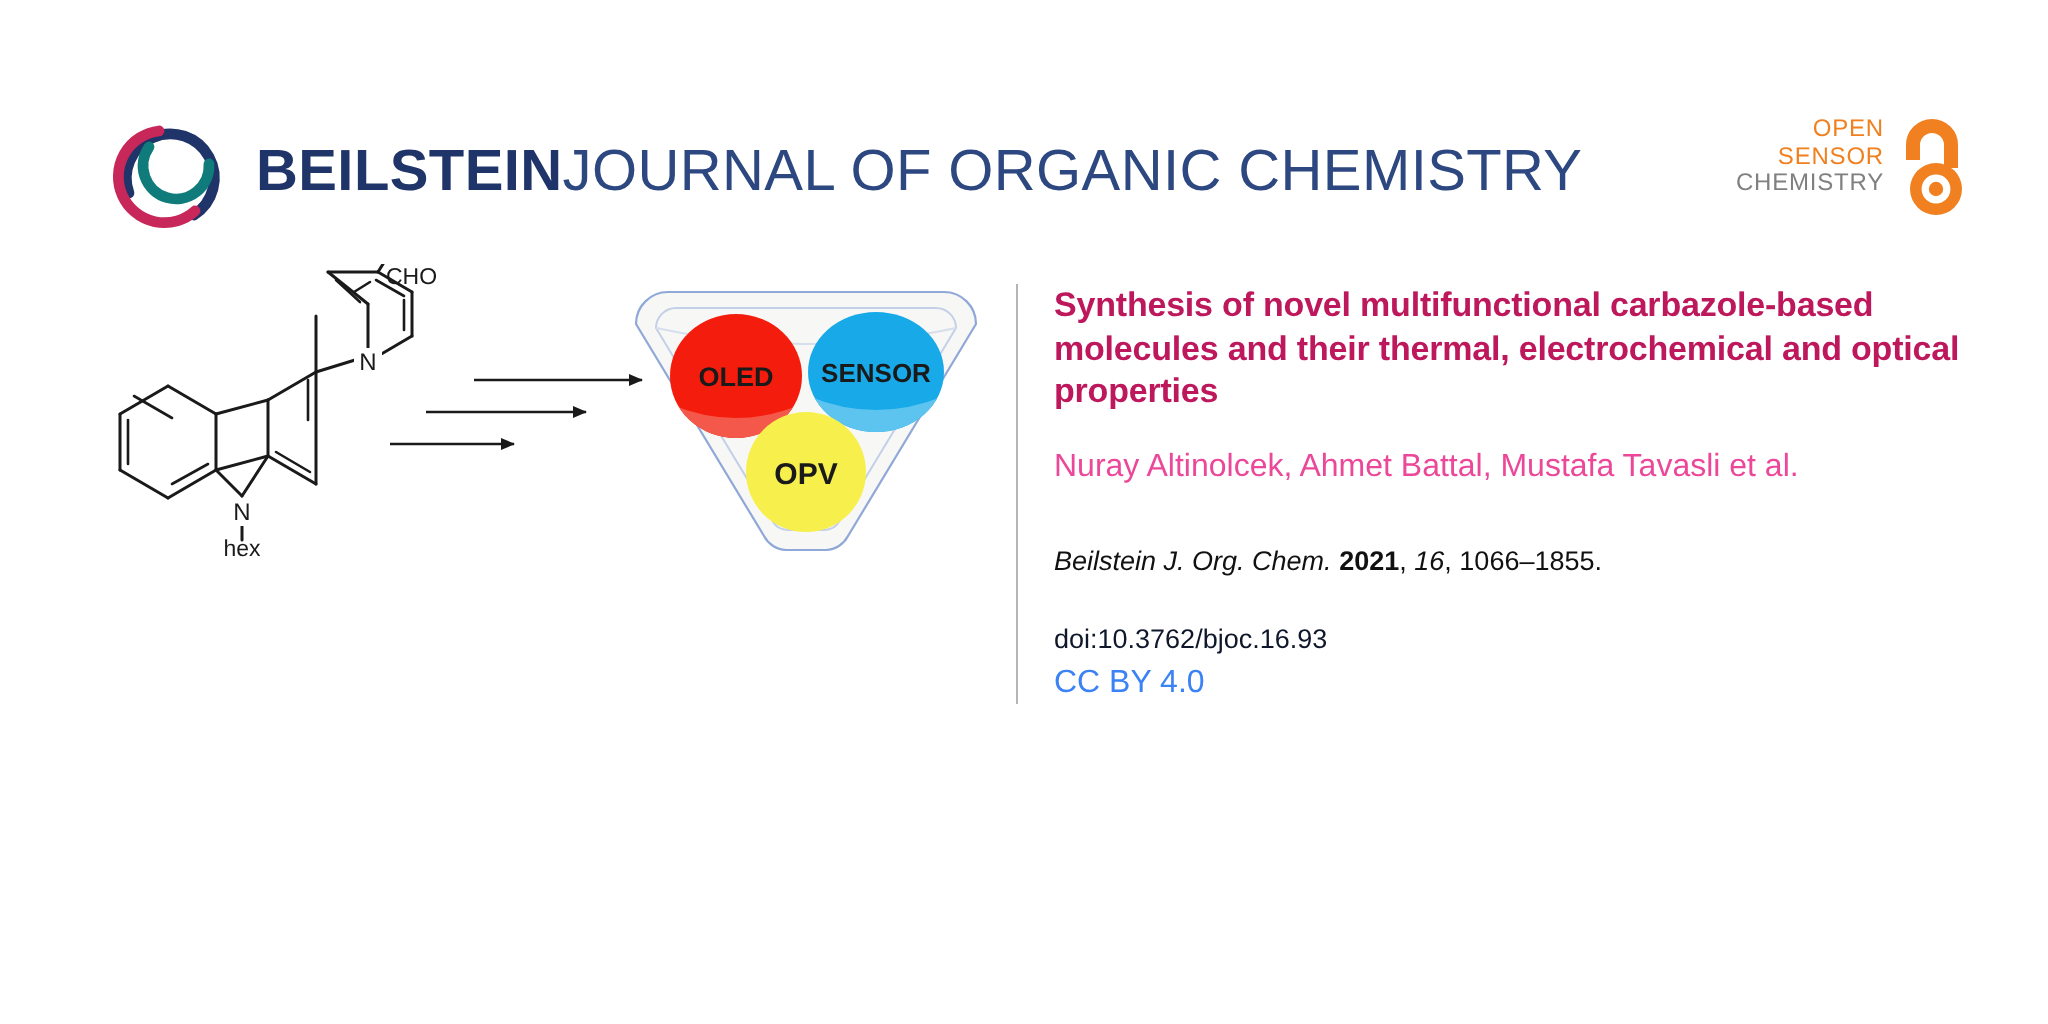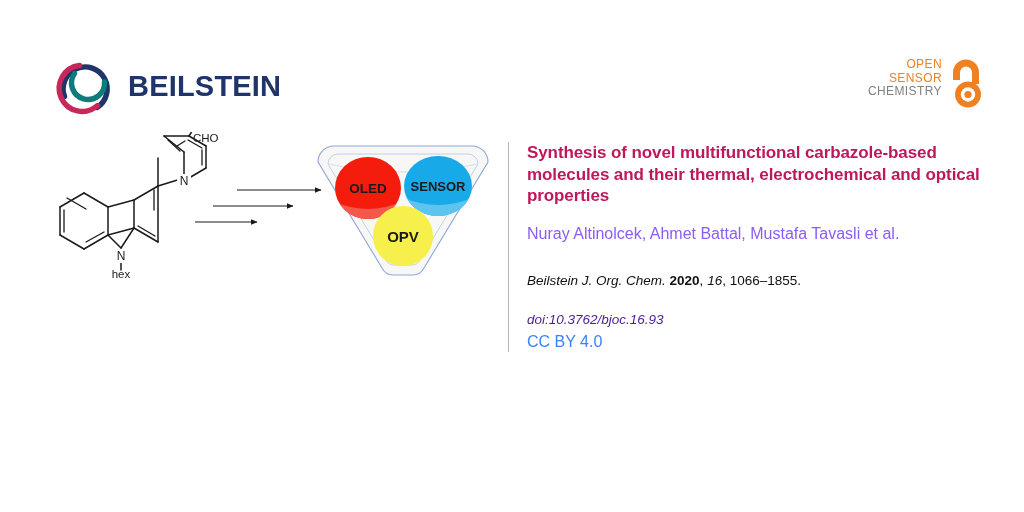--- a/index.html
+++ b/index.html
@@ -114,39 +114,38 @@
   #article-title {
     font-size: 17px;
     font-weight: bold;
     color: #be185d;
     line-height: 21.5px;
     margin: 0;
     letter-spacing: -0.1px;
   }
   #article-authors {
     font-size: 16px;
-    color: #8b5cf6;
+    color: #ec4899;
     margin: 17px 0 0 0;
     line-height: 20px;
   }
   #article-citation {
     font-size: 13.5px;
     color: #111111;
     margin: 28px 0 0 0;
     line-height: 18px;
   }
   #article-citation .cit-journal { font-style: italic; }
   #article-citation .cit-year    { font-weight: bold; }
   #article-citation .cit-volume  { font-style: italic; }
   #article-doi {
     font-size: 13.5px;
-    color: #4c1d95;
+    color: #0f172a;
     margin: 20px 0 0 0;
     line-height: 20px;
-    font-style: italic;
   }
   #article-license {
     font-size: 16px;
     color: #3b82f6;
     margin: 2px 0 0 0;
     line-height: 20px;
   }
 </style>
 </head>
 <body>
@@ -159,20 +158,21 @@
       <path d="M 12.5 40.5 A 22 22 0 1 1 45 51.5" fill="none" stroke="#1f3468" stroke-width="5.4" stroke-linecap="round"></path>
 
       <path d="M 27.5 9.5 A 23 23 0 1 0 45.5 49.5" fill="none" stroke="#c8275a" stroke-width="5.4" stroke-linecap="round"></path>
 
       <path d="M 52.5 26 A 16.5 16.5 0 1 1 22.5 17.5" fill="none" stroke="#0f7b7b" stroke-width="5.4" stroke-linecap="round"></path>
     </svg>
   </div>
 
   <div id="journal-wordmark">
     <span class="wm-bold">BEILSTEIN</span>
+    <span class="wm-light"> JOURNAL OF ORGANIC CHEMISTRY</span>
   </div>
 
   <div id="open-access-badge">
     <div id="oa-text">
       <span class="oa-line oa-orange">OPEN</span>
       <span class="oa-line oa-orange">SENSOR</span>
       <span class="oa-line oa-grey">CHEMISTRY</span>
     </div>
     <div id="oa-lock-icon">
       <svg width="40" height="50" viewBox="0 0 40 50">
@@ -305,19 +305,19 @@
 
 </div>
 
 <div id="article-info">
 
   <h1 id="article-title">Synthesis of novel multifunctional carbazole-based molecules and their thermal, electrochemical and optical properties</h1>
 
   <div id="article-authors">Nuray Altinolcek, Ahmet Battal, Mustafa Tavasli et al.</div>
 
   <div id="article-citation">
-    <span class="cit-journal">Beilstein J. Org. Chem.</span><span>&nbsp;</span><span class="cit-year">2020</span><span>,&nbsp;</span><span class="cit-volume">16</span><span>,&nbsp;</span><span class="cit-pages">1066–1855.</span>
+    <span class="cit-journal">Beilstein J. Org. Chem.</span><span>&nbsp;</span><span class="cit-year">2021</span><span>,&nbsp;</span><span class="cit-volume">16</span><span>,&nbsp;</span><span class="cit-pages">1066–1855.</span>
   </div>
 
   <div id="article-doi">doi:10.3762/bjoc.16.93</div>
   <div id="article-license">CC BY 4.0</div>
 
 </div>
 
 </body></html>

